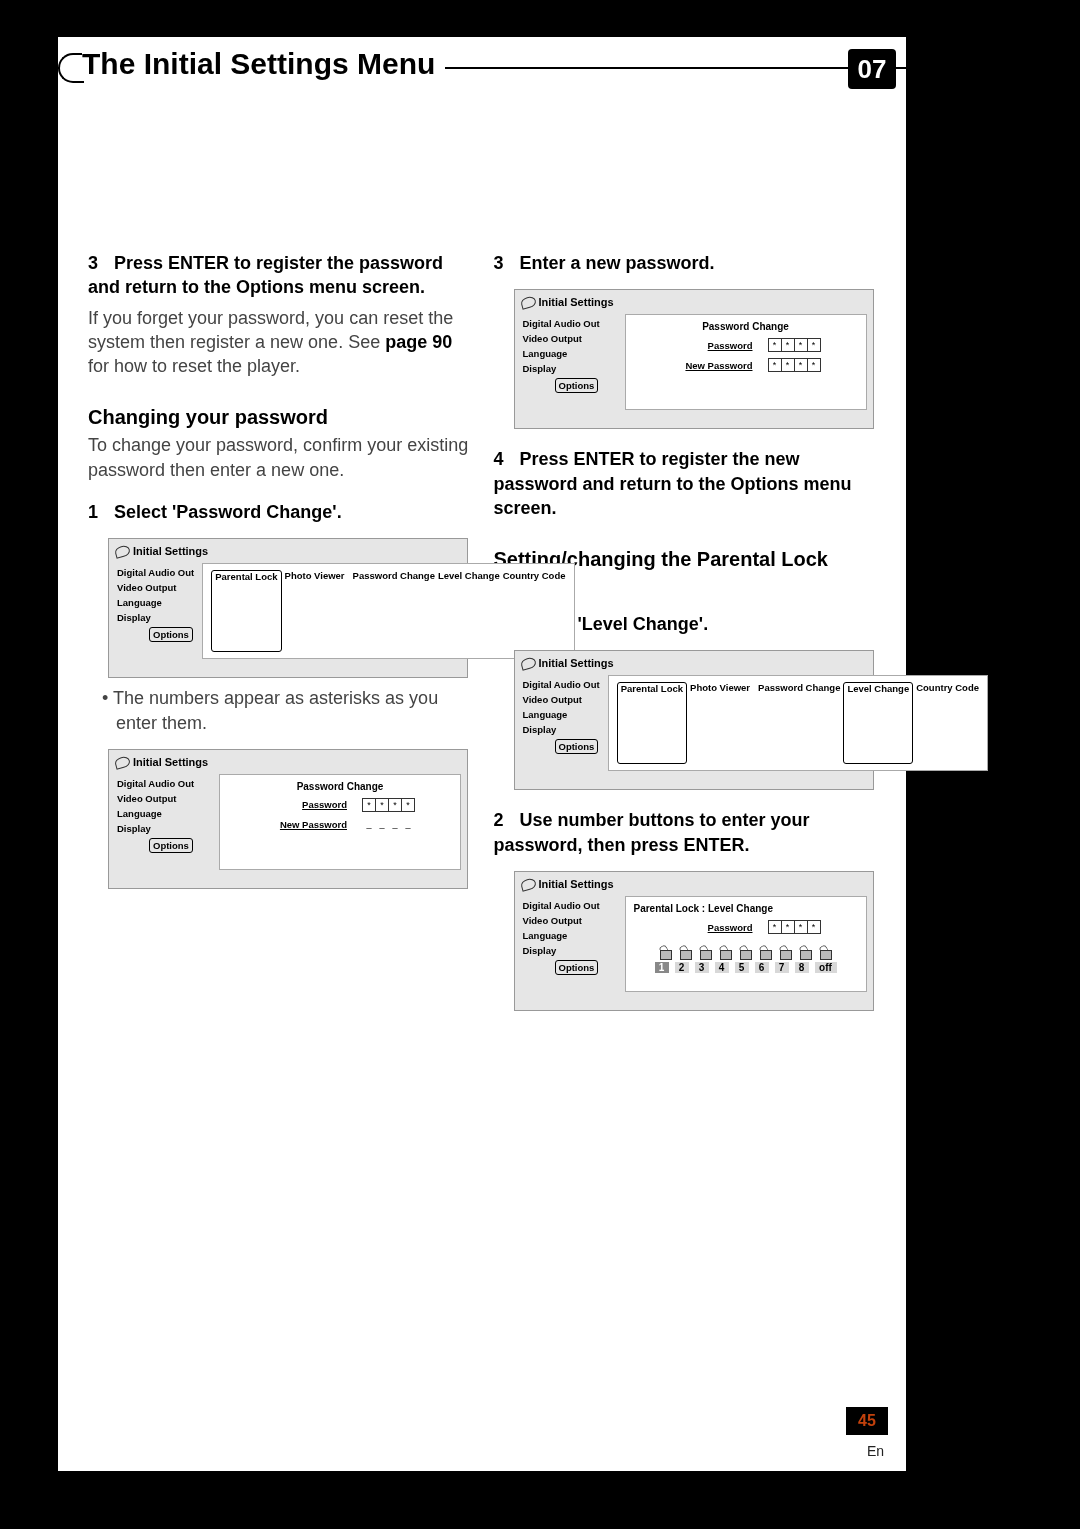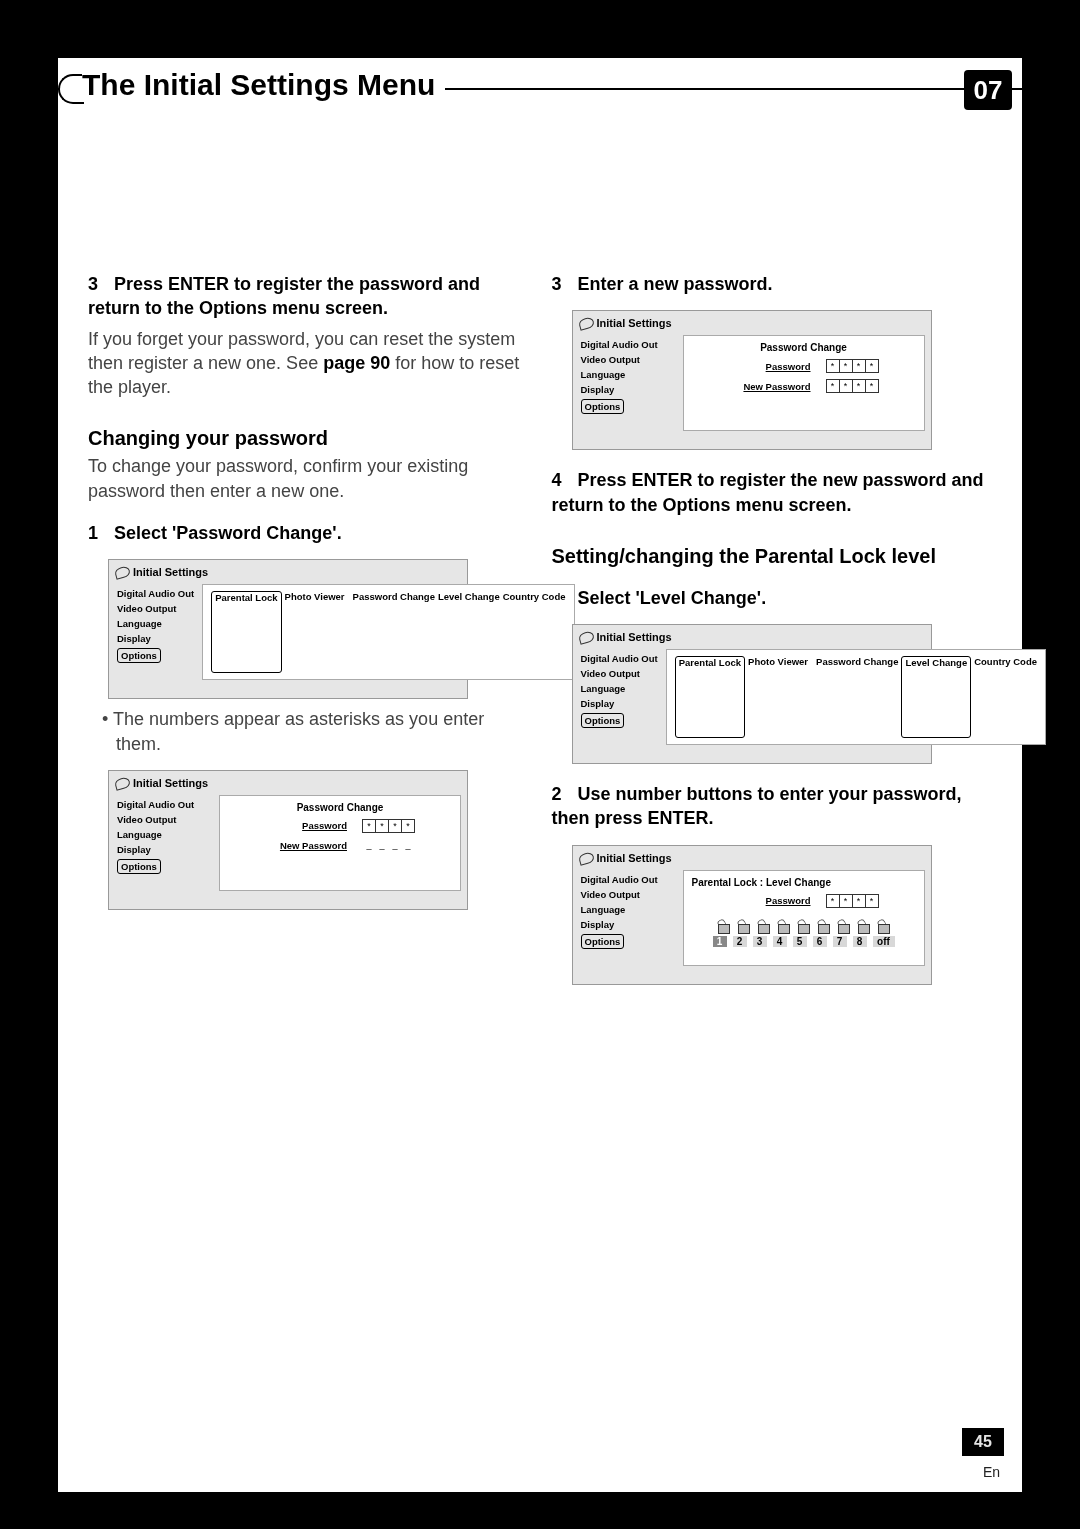--- a/index.html
+++ b/index.html
@@ -6,23 +6,23 @@
   body {
     background: #000;
     width: 1080px;
     height: 1529px;
     font-family: Arial, Helvetica, sans-serif;
     position: relative;
     overflow: hidden;
   }
   .page {
     position: absolute;
-    top: 58px;
+    top: 37px;
     left: 58px;
-    width: 964px;
+    width: 848px;
     height: 1434px;
     background: #fff;
   }
   .header {
     position: relative;
     height: 56px;
     border-bottom: 0;
   }
   .header-line {
     position: absolute;
@@ -155,20 +155,21 @@
     font-size: 9.5px;
     color: #000;
     padding: 2px 2px;
     white-space: nowrap;
   }
   .ui-sidebar .sel {
     border: 1px solid #000;
     border-radius: 3px;
     padding: 1px 3px;
     display: inline-block;
+    margin-left: 32px;
   }
   .ui-col1, .ui-col2 {
     display: flex;
     flex-direction: row;
     gap: 3px;
   }
   .ui-col1 div, .ui-col2 div {
     font-size: 9.5px;
     font-weight: bold;
     white-space: nowrap;
@@ -267,21 +268,21 @@
   .level-nums span.off {
     width: 22px;
   }
   .page-num {
     position: absolute;
     right: 18px;
     bottom: 36px;
     width: 42px;
     height: 28px;
     background: #000;
-    color: #e5e5e5;
+    color: #c2410c;
     font-weight: bold;
     font-size: 16px;
     text-align: center;
     line-height: 28px;
   }
   .page-lang {
     position: absolute;
     right: 22px;
     bottom: 12px;
     font-size: 14px;

